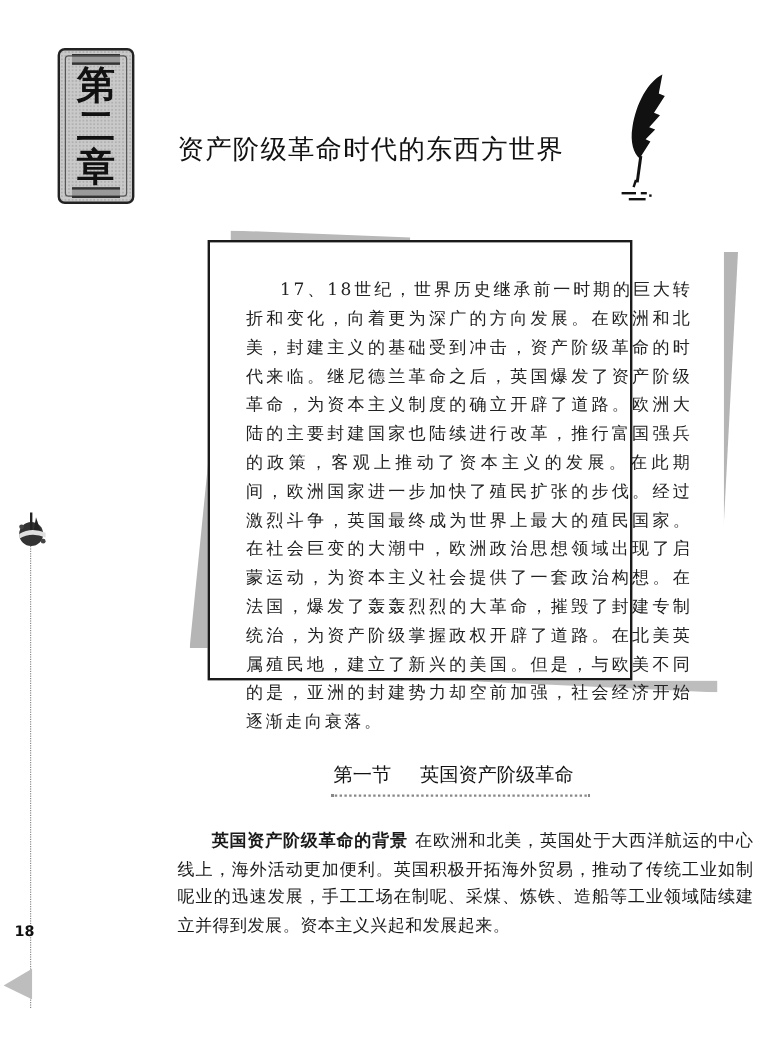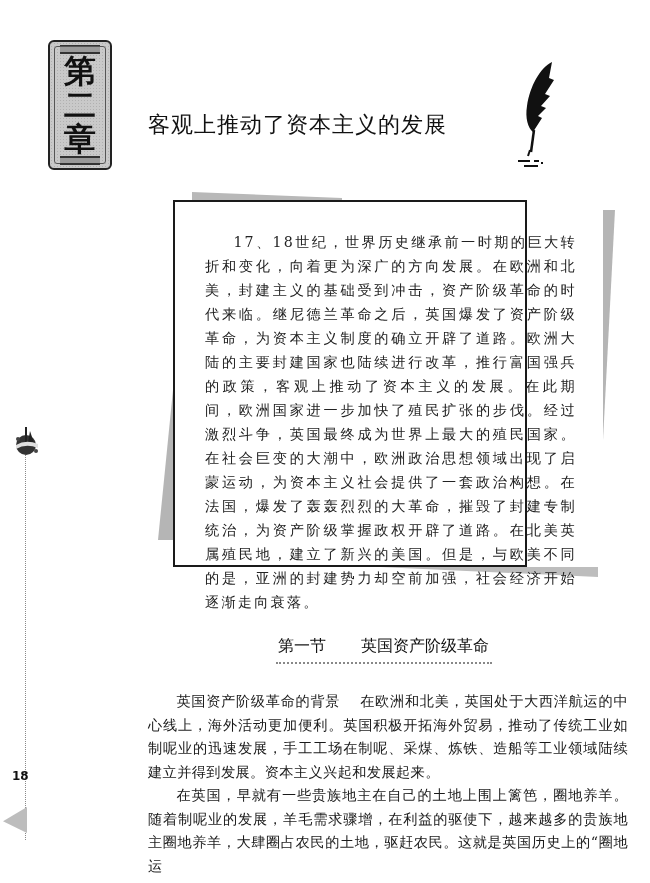--- a/index.html
+++ b/index.html
@@ -93,49 +93,49 @@
       left: 12px; top: 769px; font-family: "DejaVu Sans", "Liberation Sans", sans-serif;
       font-weight: bold; font-size: 12px; color: #111;
     }
 
     
     .section-title {
       left: 278px; top: 636px;
       font-family: "DejaVu Sans", "Liberation Sans", sans-serif;
       font-size: 16px; color: #111;
     }
-    .section-title .num { margin-right: 35px; }
+    .section-title .num { margin-right: 24px; }
     .section-rule {
       left: 276px; top: 660px; width: 216px; height: 2px;
       border-bottom: 2px dotted #888;
     }
 
     
     .body-text {
       left: 148px; top: 690px; width: 480px;
       font-size: 14.2px; line-height: 23.5px; letter-spacing: 0.4px;
       color: #1a1a1a; text-align: justify;
     }
     .body-text p { margin: 0; text-indent: 2em; }
     .body-text .lead {
       font-family: "DejaVu Sans", "Liberation Sans", sans-serif;
-      font-weight: normal; margin-right: 20px;
+      font-weight: bold; margin-right: 6px;
     }
   </style>
 </head>
 <body>
 
 <div class="abs emblem">
   <div class="emblem-inner"></div>
   <div class="emblem-char" style="top:12px">第</div>
   <div class="emblem-char" style="top:46px">二</div>
   <div class="emblem-char" style="top:80px">章</div>
 </div>
 
-<div class="abs chapter-title">客观上推动了资本主义的发展</div>
+<div class="abs chapter-title">资产阶级革命时代的东西方世界</div>
 
 <div class="abs quill">
   <svg width="80" height="110" viewBox="0 0 80 110">
     <path d="M52 4 C40 10 30 28 27 48 C25 60 28 70 33 74 L42 60 L38 58 L46 50 L41 48 L50 38 L45 36 L54 22 L49 20 Z" fill="#111"></path>
     <path d="M34 72 L31 94" stroke="#111" stroke-width="2.5" fill="none"></path>
     <path d="M30 92 L28 98" stroke="#111" stroke-width="2" fill="none"></path>
     <rect x="18" y="102" width="12" height="2" fill="#111"></rect>
     <rect x="24" y="107" width="14" height="2" fill="#111"></rect>
     <rect x="34" y="102" width="5" height="2" fill="#111"></rect>
     <rect x="41" y="104" width="2" height="2" fill="#111"></rect>
@@ -166,14 +166,13 @@
 <div class="abs page-num-tab"></div>
 <div class="abs page-num">18</div>
 
 <div class="abs section-title">
   <span class="num">第一节</span><span>英国资产阶级革命</span>
 </div>
 <div class="abs section-rule"></div>
 
 <div class="abs body-text">
   <p><span class="lead">英国资产阶级革命的背景</span><span>在欧洲和北美，英国处于大西洋航运的中心线上，海外活动更加便利。英国积极开拓海外贸易，推动了传统工业如制呢业的迅速发展，手工工场在制呢、采煤、炼铁、造船等工业领域陆续建立并得到发展。资本主义兴起和发展起来。</span></p>
-  <p><span>在英国，早就有一些贵族地主在自己的土地上围上篱笆，圈地养羊。随着制呢业的发展，羊毛需求骤增，在利益的驱使下，越来越多的贵族地主圈地养羊，大肆圈占农民的土地，驱赶农民。这就是英国历史上的“圈地运</span></p>
 </div>
 
 </body></html>

